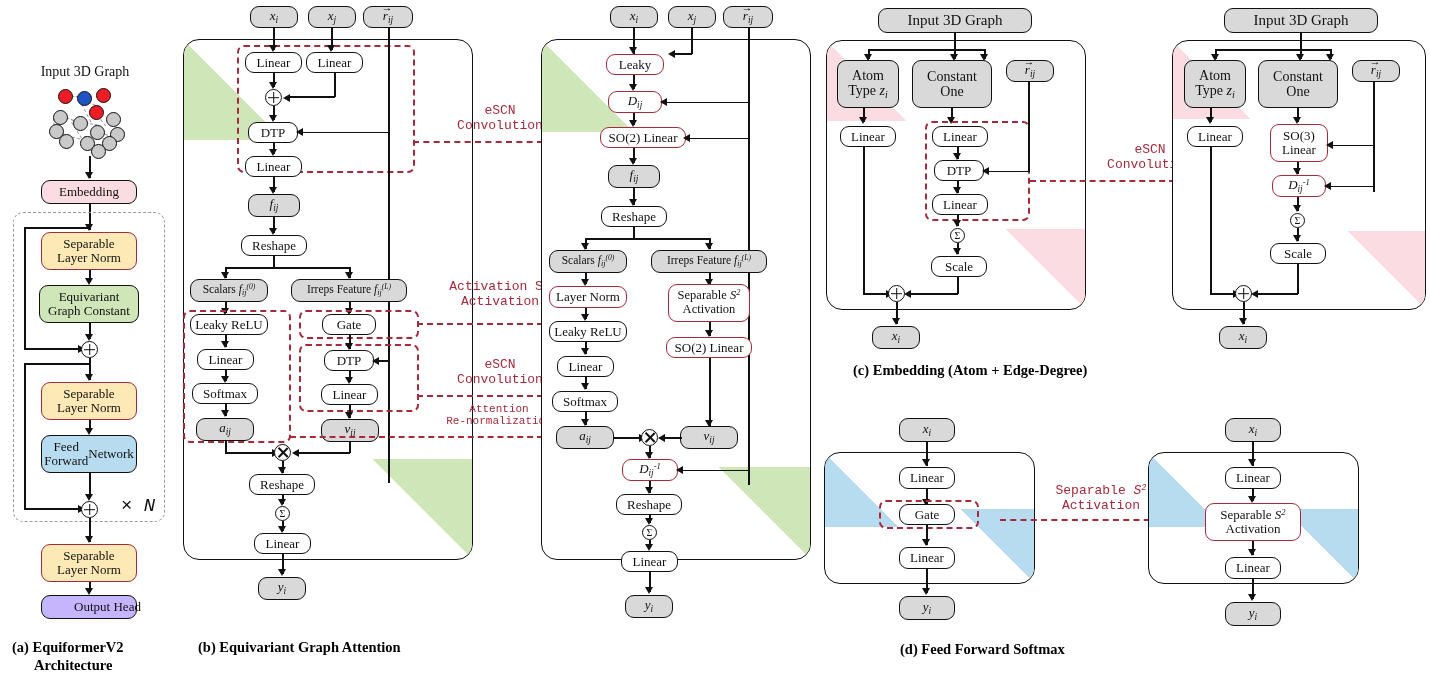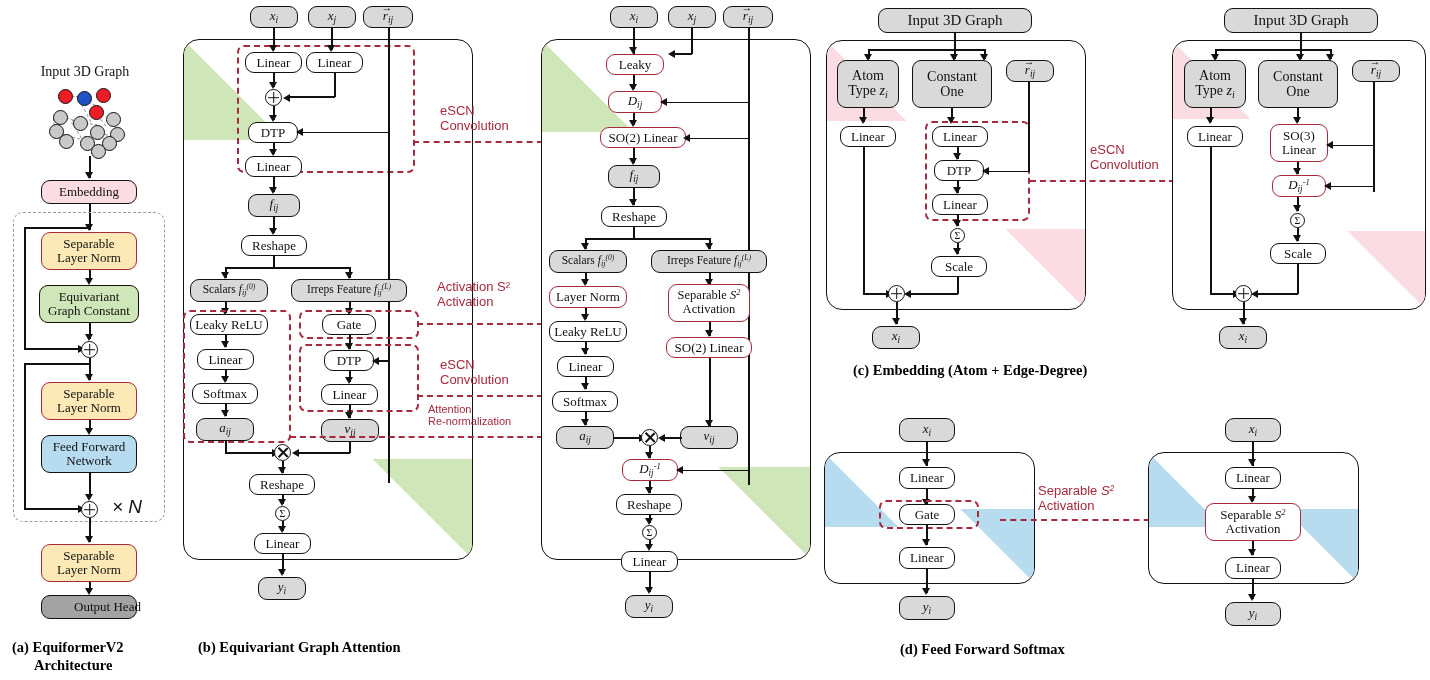--- a/index.html
+++ b/index.html
@@ -13,21 +13,21 @@
         border-radius:9px;background:#fff;line-height:1.03;
         font-family:"Liberation Serif","DejaVu Serif",serif;font-size:13px;
         padding:0 3px;white-space:nowrap;}
   .node.two{line-height:1.08;white-space:normal;}
   .gray{background:#d9d9d9;}
   .red{border-color:#a62a3c;}
   .pink{background:#fadce2;border-color:#111;}
   .yellow{background:#fce9b5;border-color:#a62a3c;}
   .green{background:#cfe6b8;border-color:#111;}
   .blue{background:#b7dcef;border-color:#111;}
-  .orange{background:#a3a3a3;border-color:#111;padding-left:40px;}
+  .orange{background:#c4b5fd;border-color:#111;padding-left:40px;}
 
   
   .panel{position:absolute;box-sizing:border-box;border:1.8px solid #111;
          border-radius:16px;overflow:hidden;background:#fff;}
 
   
   .dgroup{position:absolute;box-sizing:border-box;border:2px dashed #a62a3c;
           border-radius:7px;pointer-events:none;}
   .dgray{position:absolute;box-sizing:border-box;border:1.6px dashed #9a9a9a;
          border-radius:10px;pointer-events:none;}
@@ -51,22 +51,22 @@
       width:1.6px;background:#111;transform:translateX(-50%);}
   .op.plus::after{content:"";position:absolute;top:50%;left:2px;right:2px;
       height:1.6px;background:#111;transform:translateY(-50%);}
   .op.times::before{content:"";position:absolute;left:50%;top:1px;bottom:1px;
       width:1.6px;background:#111;transform:translateX(-50%) rotate(45deg);}
   .op.times::after{content:"";position:absolute;left:50%;top:1px;bottom:1px;
       width:1.6px;background:#111;transform:translateX(-50%) rotate(-45deg);}
   .op.sum{font-size:10px;font-family:"Liberation Serif",serif;}
 
   
-  .rlabel{position:absolute;color:#a62a3c;
-          font-family:Liberation Sans, sans-serif;line-height:1.12;}
+  .rlabel{position:absolute;color:#a62a3c;text-align:center;
+          font-family:Liberation Mono, monospace;line-height:1.12;}
   .rdash{position:absolute;height:0;border-top:2px dashed #a62a3c;}
   .rarr{position:absolute;width:0;height:0;border-top:4.5px solid transparent;
         border-bottom:4.5px solid transparent;border-left:8px solid #a62a3c;}
 
   
   .cap{position:absolute;font-weight:bold;font-size:14.5px;color:#000;
        font-family:"Liberation Serif","DejaVu Serif",serif;line-height:1.25;}
 
   
   .mol{position:absolute;}
@@ -159,21 +159,21 @@
     <div class="ln hl" style="left:24px;top:508px;width:56px;"></div>
     <div class="arr" style="left:78px;top:504.5px;"></div>
 
     <div class="node yellow two" style="left:41px;top:382px;width:96px;height:38px;flex-direction:column;">
       <span>Separable</span>
       <span>Layer Norm</span>
     </div>
     <div class="ln vl" style="left:89px;top:420px;height:12px;"></div>
     <div class="ar" style="left:84.5px;top:428px;"></div>
 
-    <div class="node blue two" style="left:41px;top:435px;width:96px;height:38px;flex-direction:column;">
+    <div class="node blue two" style="left:41px;top:435px;width:96px;height:38px;flex-direction:row;">
       <span>Feed Forward</span>
       <span>Network</span>
     </div>
     <div class="ln vl" style="left:89px;top:473px;height:24px;"></div>
     <div class="ar" style="left:84.5px;top:493.5px;"></div>
 
     <div class="op plus" style="left:81px;top:501px;width:17px;height:17px;"></div>
 
     <div class="rlabel" style="left:112px;top:496px;width:52px;color:#111;font-size:19px;font-style:italic;">× N</div>
 

